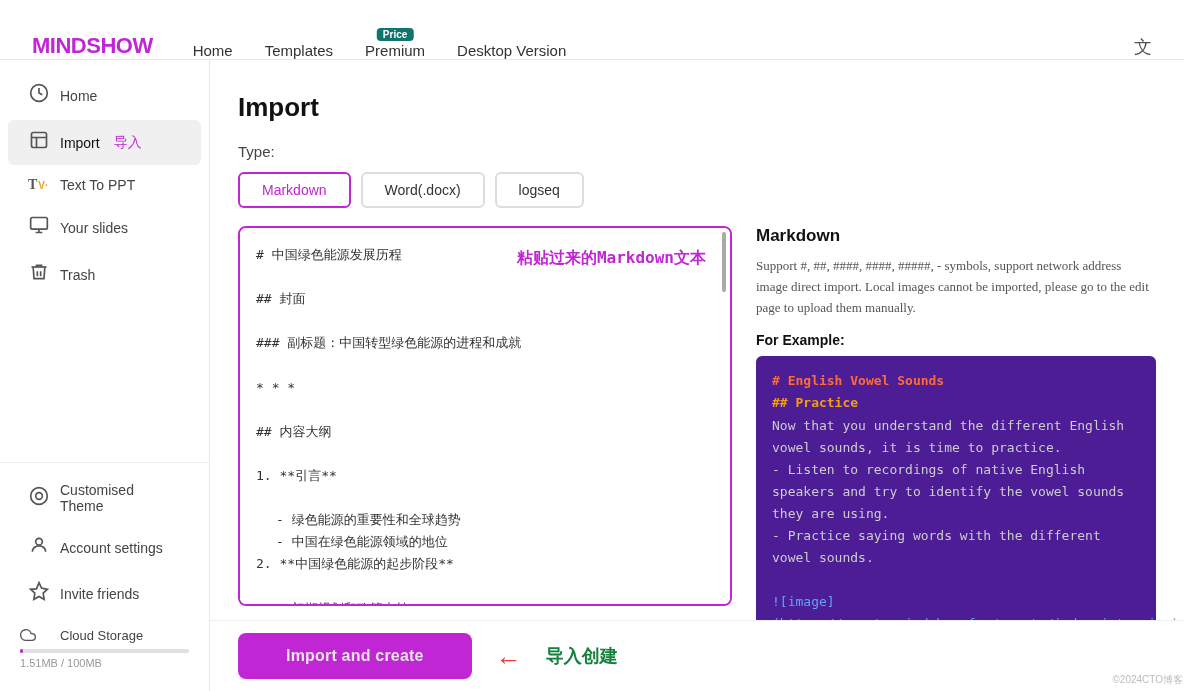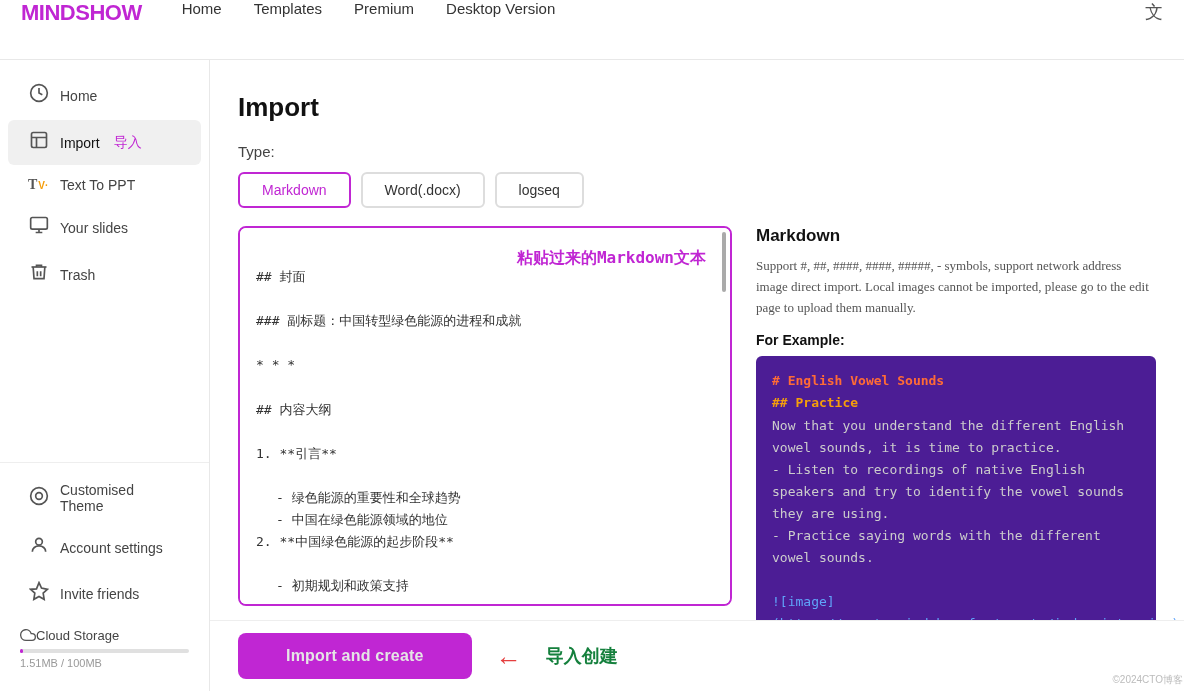--- a/index.html
+++ b/index.html
@@ -3,22 +3,22 @@
   <meta charset="utf-8">
   <style>
     * { box-sizing: border-box; margin: 0; padding: 0; }
     body { font-family: -apple-system, BlinkMacSystemFont, 'Segoe UI', sans-serif; background: #f5f5f5; display: flex; flex-direction: column; height: 691px; overflow: hidden; }
 
     
     .topnav {
       background: #fff;
       height: 60px;
       display: flex;
-      align-items: flex-start;
-      padding: 0 21px;
+      align-items: flex-end;
+      padding: 0 32px;
       border-bottom: 1px solid #e8e8e8;
       position: relative;
       z-index: 10;
       flex-shrink: 0;
     }
     .logo {
       font-size: 22px;
       font-weight: 800;
       color: #111;
       margin-right: 40px;
@@ -109,21 +109,21 @@
     }
     .cloud-storage-section {
       padding: 10px 20px;
     }
     .cloud-storage-label {
       font-size: 13px;
       color: #444;
       margin-bottom: 6px;
       display: flex;
       align-items: center;
-      gap: 0;
+      gap: 24px;
     }
     .storage-bar-bg {
       background: #e0e0e0;
       height: 4px;
       border-radius: 2px;
       margin-bottom: 4px;
     }
     .storage-bar-fill {
       background: #c026d3;
       height: 4px;
@@ -421,20 +421,21 @@
         <button class="type-btn">Word(.docx)</button>
         <button class="type-btn">logseq</button>
       </div>
 
       <div class="import-layout">
 
         <div class="editor-section">
           <div class="markdown-editor" style="position:relative;">
             <span class="editor-pink-hint">粘贴过来的Markdown文本</span>
             <div style="padding-right: 20px;">
+              <div># 中国绿色能源发展历程</div>
               <div>&nbsp;</div>
               <div>## 封面</div>
               <div>&nbsp;</div>
               <div>### 副标题：中国转型绿色能源的进程和成就</div>
               <div>&nbsp;</div>
               <div>* * *</div>
               <div>&nbsp;</div>
               <div>## 内容大纲</div>
               <div>&nbsp;</div>
               <div>1. **引言**</div>

